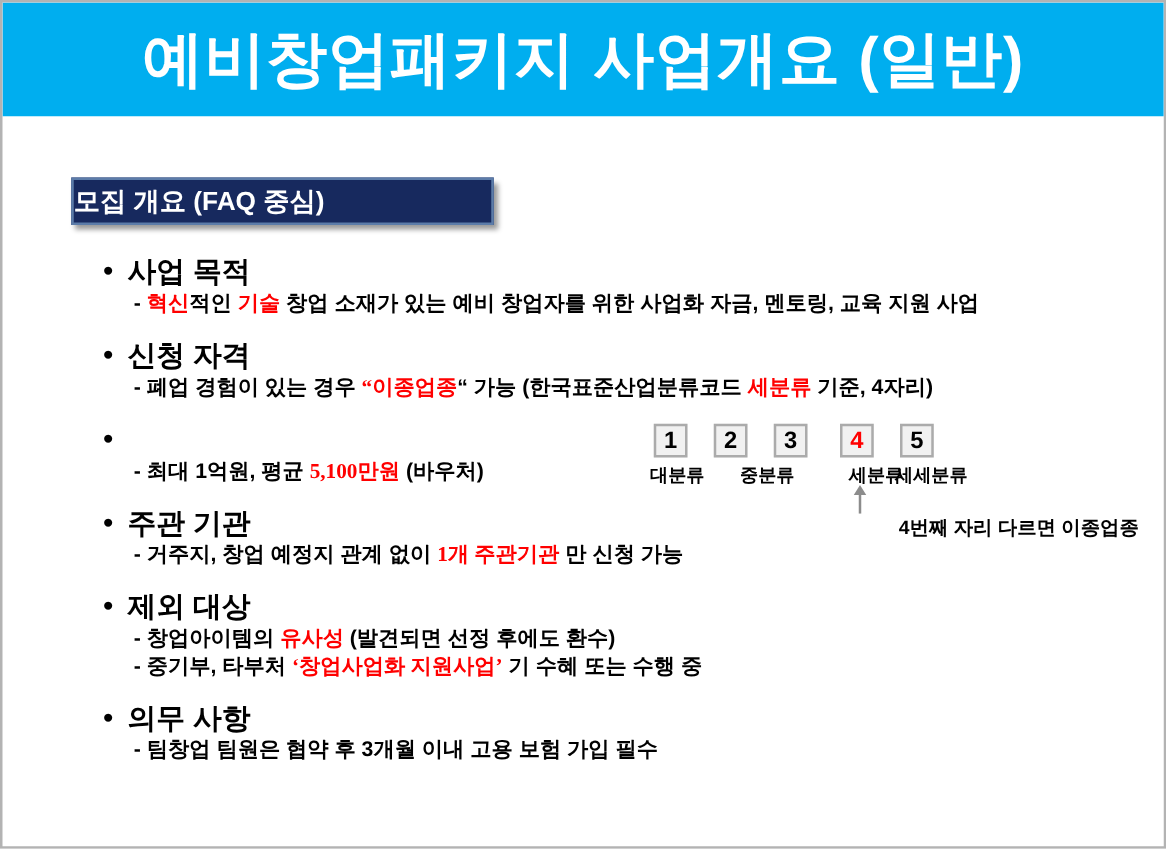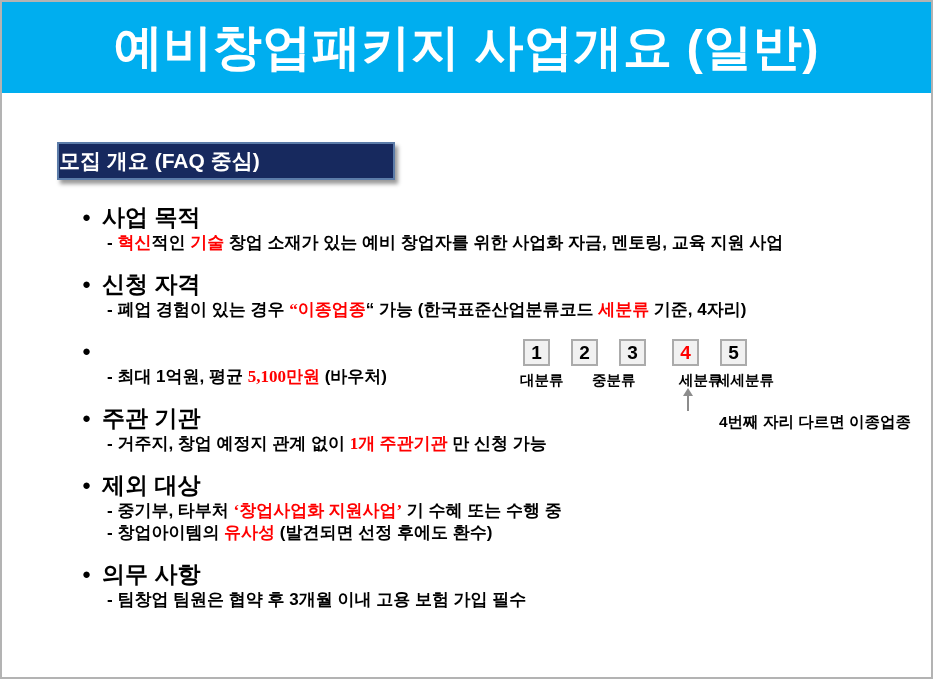--- a/index.html
+++ b/index.html
@@ -102,22 +102,22 @@
           <span class="bullet-dot">●</span>
           <span>주관 기관</span>
         </div>
         <div class="sub-line"><span>- 거주지, 창업 예정지 관계 없이 </span><span class="red">1개 주관기관</span><span> 만 신청 가능</span></div>
       </div>
       <div class="section">
         <div class="heading-row">
           <span class="bullet-dot">●</span>
           <span>제외 대상</span>
         </div>
+        <div class="sub-line"><span>- 창업아이템의 </span><span class="red">유사성</span><span> (발견되면 선정 후에도 환수)</span></div>
         <div class="sub-line"><span>- 중기부, 타부처 </span><span class="red">‘창업사업화 지원사업’</span><span> 기 수혜 또는 수행 중</span></div>
-        <div class="sub-line"><span>- 창업아이템의 </span><span class="red">유사성</span><span> (발견되면 선정 후에도 환수)</span></div>
       </div>
       <div class="section">
         <div class="heading-row">
           <span class="bullet-dot">●</span>
           <span>의무 사항</span>
         </div>
         <div class="sub-line"><span>- 팀창업 팀원은 협약 후 3개월 이내 고용 보험 가입 필수</span></div>
       </div>
     </div>
 

